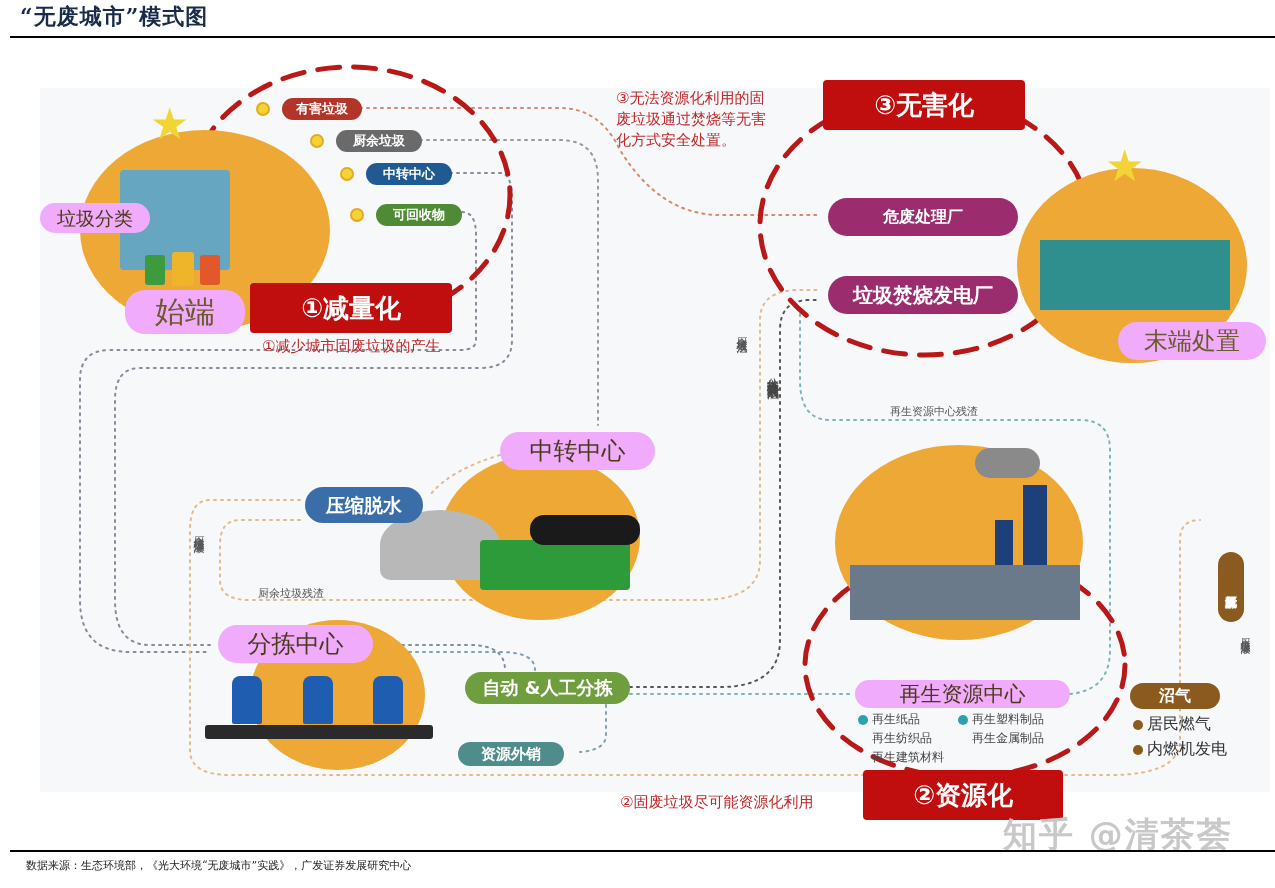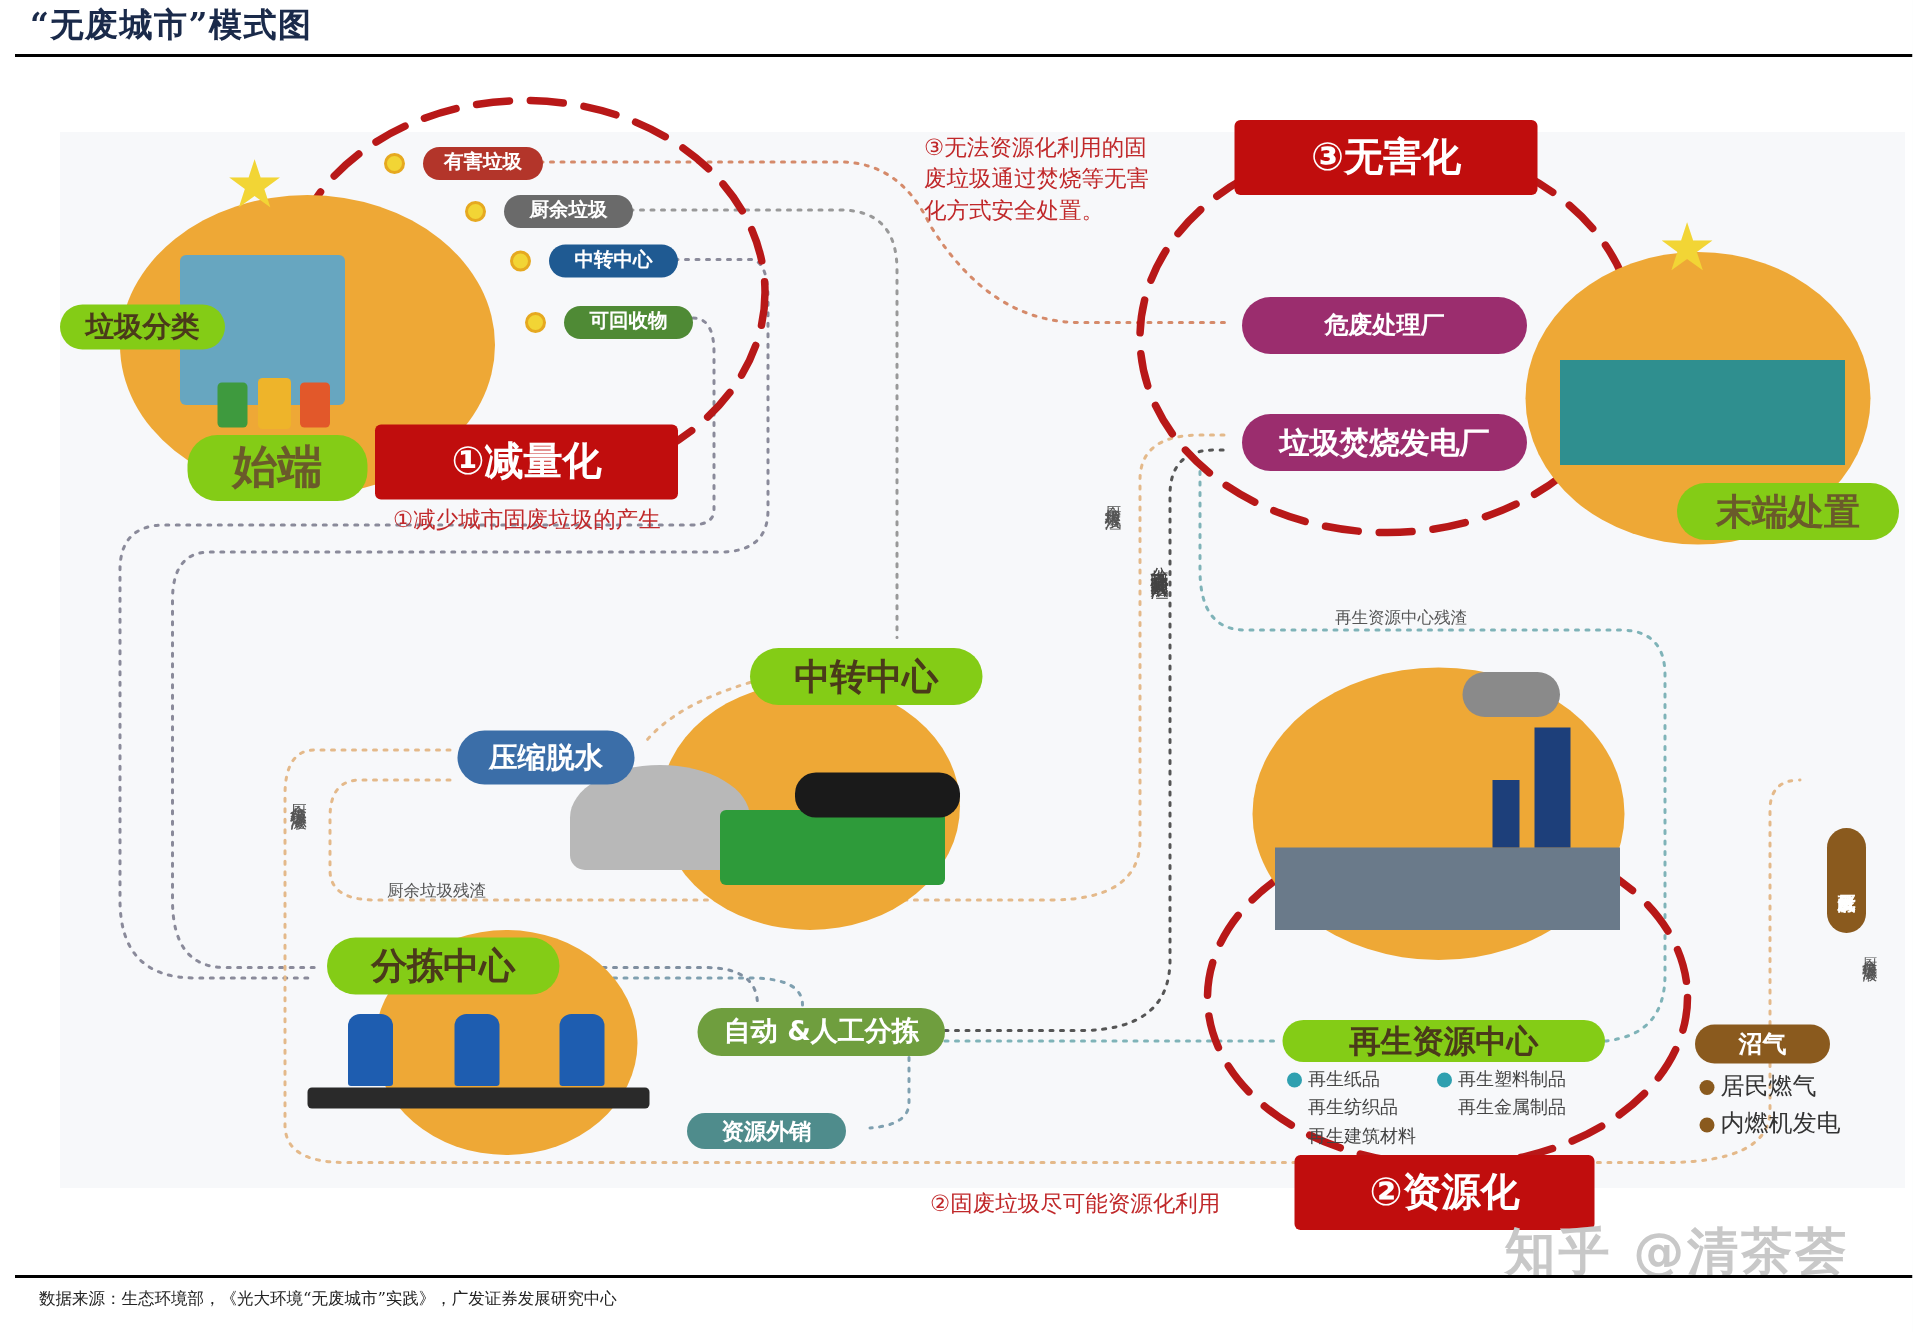--- a/index.html
+++ b/index.html
@@ -3,21 +3,21 @@
 <meta charset="utf-8">
 <style>
   html, body { margin:0; padding:0; background:#ffffff; }
   body { width:1275px; height:888px; position:relative; overflow:hidden; font-family:"DejaVu Sans","Liberation Sans",sans-serif; }
   .title { position:absolute; left:20px; top:2px; font-family:"DejaVu Serif","Liberation Serif",serif; font-weight:bold; font-size:22px; color:#1a2a4a; letter-spacing:1px; }
   .rule { position:absolute; left:10px; right:0; height:2px; background:#000; }
   .canvas { position:absolute; left:40px; top:88px; width:1230px; height:704px; background:#f7f8fa; }
   .abs { position:absolute; }
   .circle { position:absolute; border-radius:50%; background:#eea836; }
   .pill { position:absolute; border-radius:18px; color:#fff; font-weight:bold; text-align:center; white-space:nowrap; }
-  .ylabel { position:absolute; background:#84cc16; color:#4a3a1a; font-weight:bold; border-radius:20px; text-align:center; white-space:nowrap; }
+  .ylabel { position:absolute; background:#f0abfc; color:#4a3a1a; font-weight:normal; border-radius:20px; text-align:center; white-space:nowrap; }
   .redbox { position:absolute; background:#c00d0d; color:#fff; font-weight:bold; text-align:center; border-radius:4px; white-space:nowrap; }
   .redtext { position:absolute; color:#c0282a; font-size:15px; line-height:21px; white-space:nowrap; }
   .vtext { position:absolute; writing-mode:vertical-rl; font-size:11px; color:#555; letter-spacing:1px; }
   .dot { position:absolute; width:14px; height:14px; border-radius:50%; background:#f2d535; border:2px solid #e6a920; box-sizing:border-box; }
   .bullet { display:inline-block; width:10px; height:10px; border-radius:50%; margin-right:4px; vertical-align:middle; }
   .source { position:absolute; left:26px; top:858px; font-family:"DejaVu Serif","Liberation Serif",serif; font-size:11px; color:#222; }
   .watermark { position:absolute; left:1003px; top:812px; font-size:34px; color:#c8c8c8; font-weight:bold; letter-spacing:2px; white-space:nowrap; }
   svg.overlay { position:absolute; left:0; top:0; }
 </style>
 </head>

